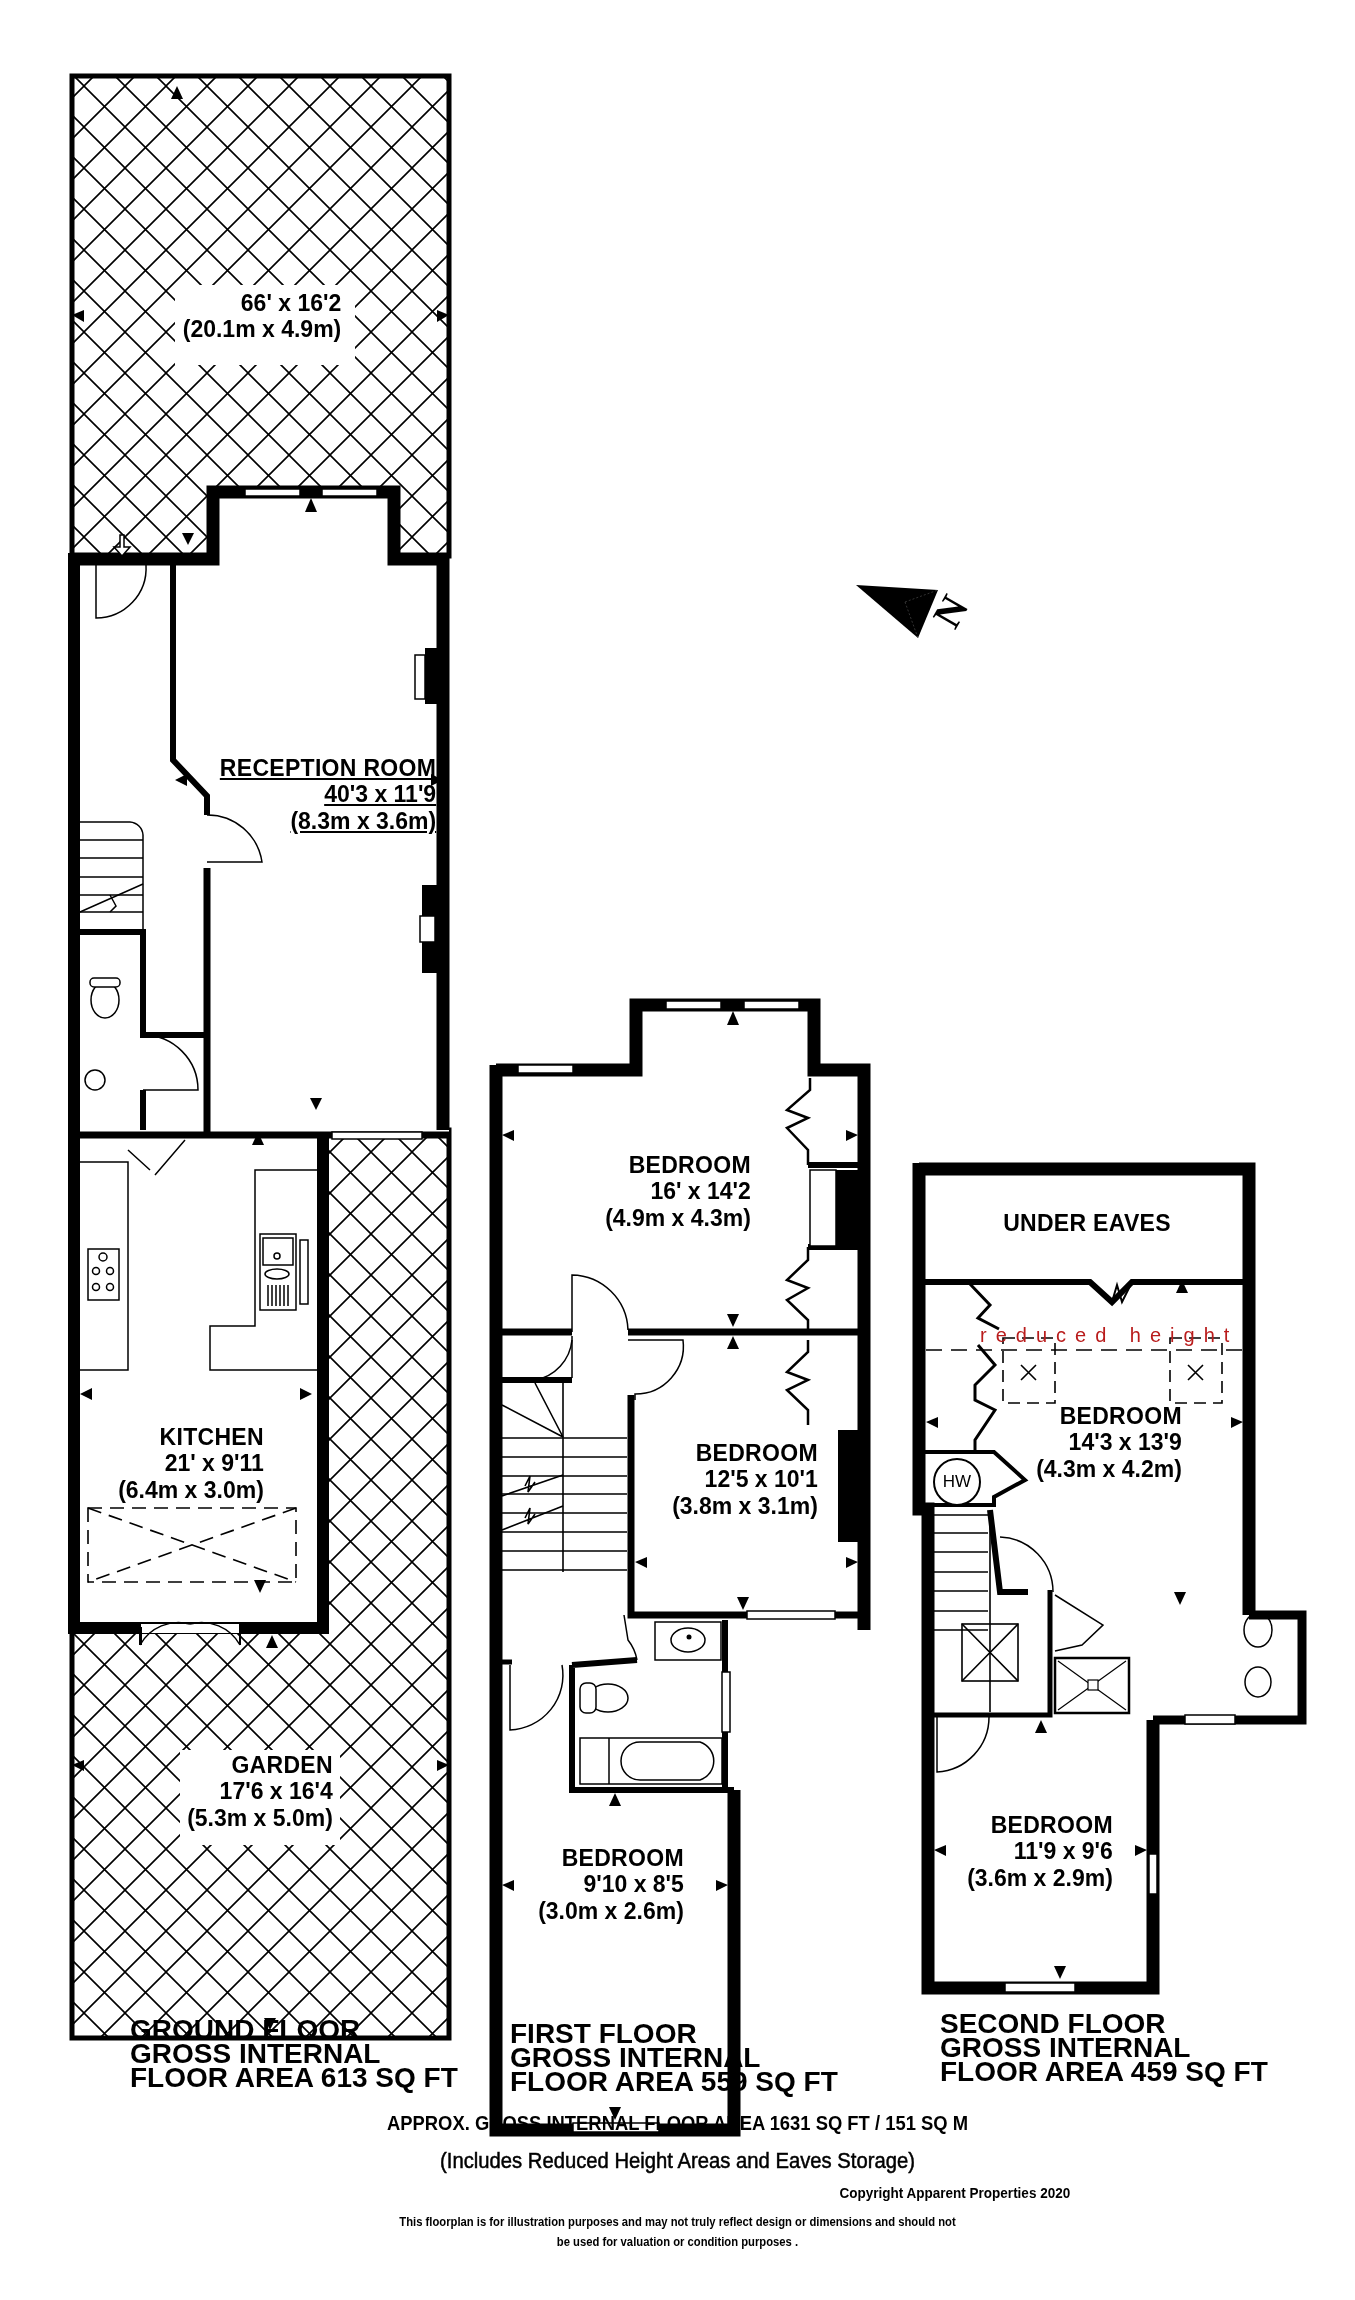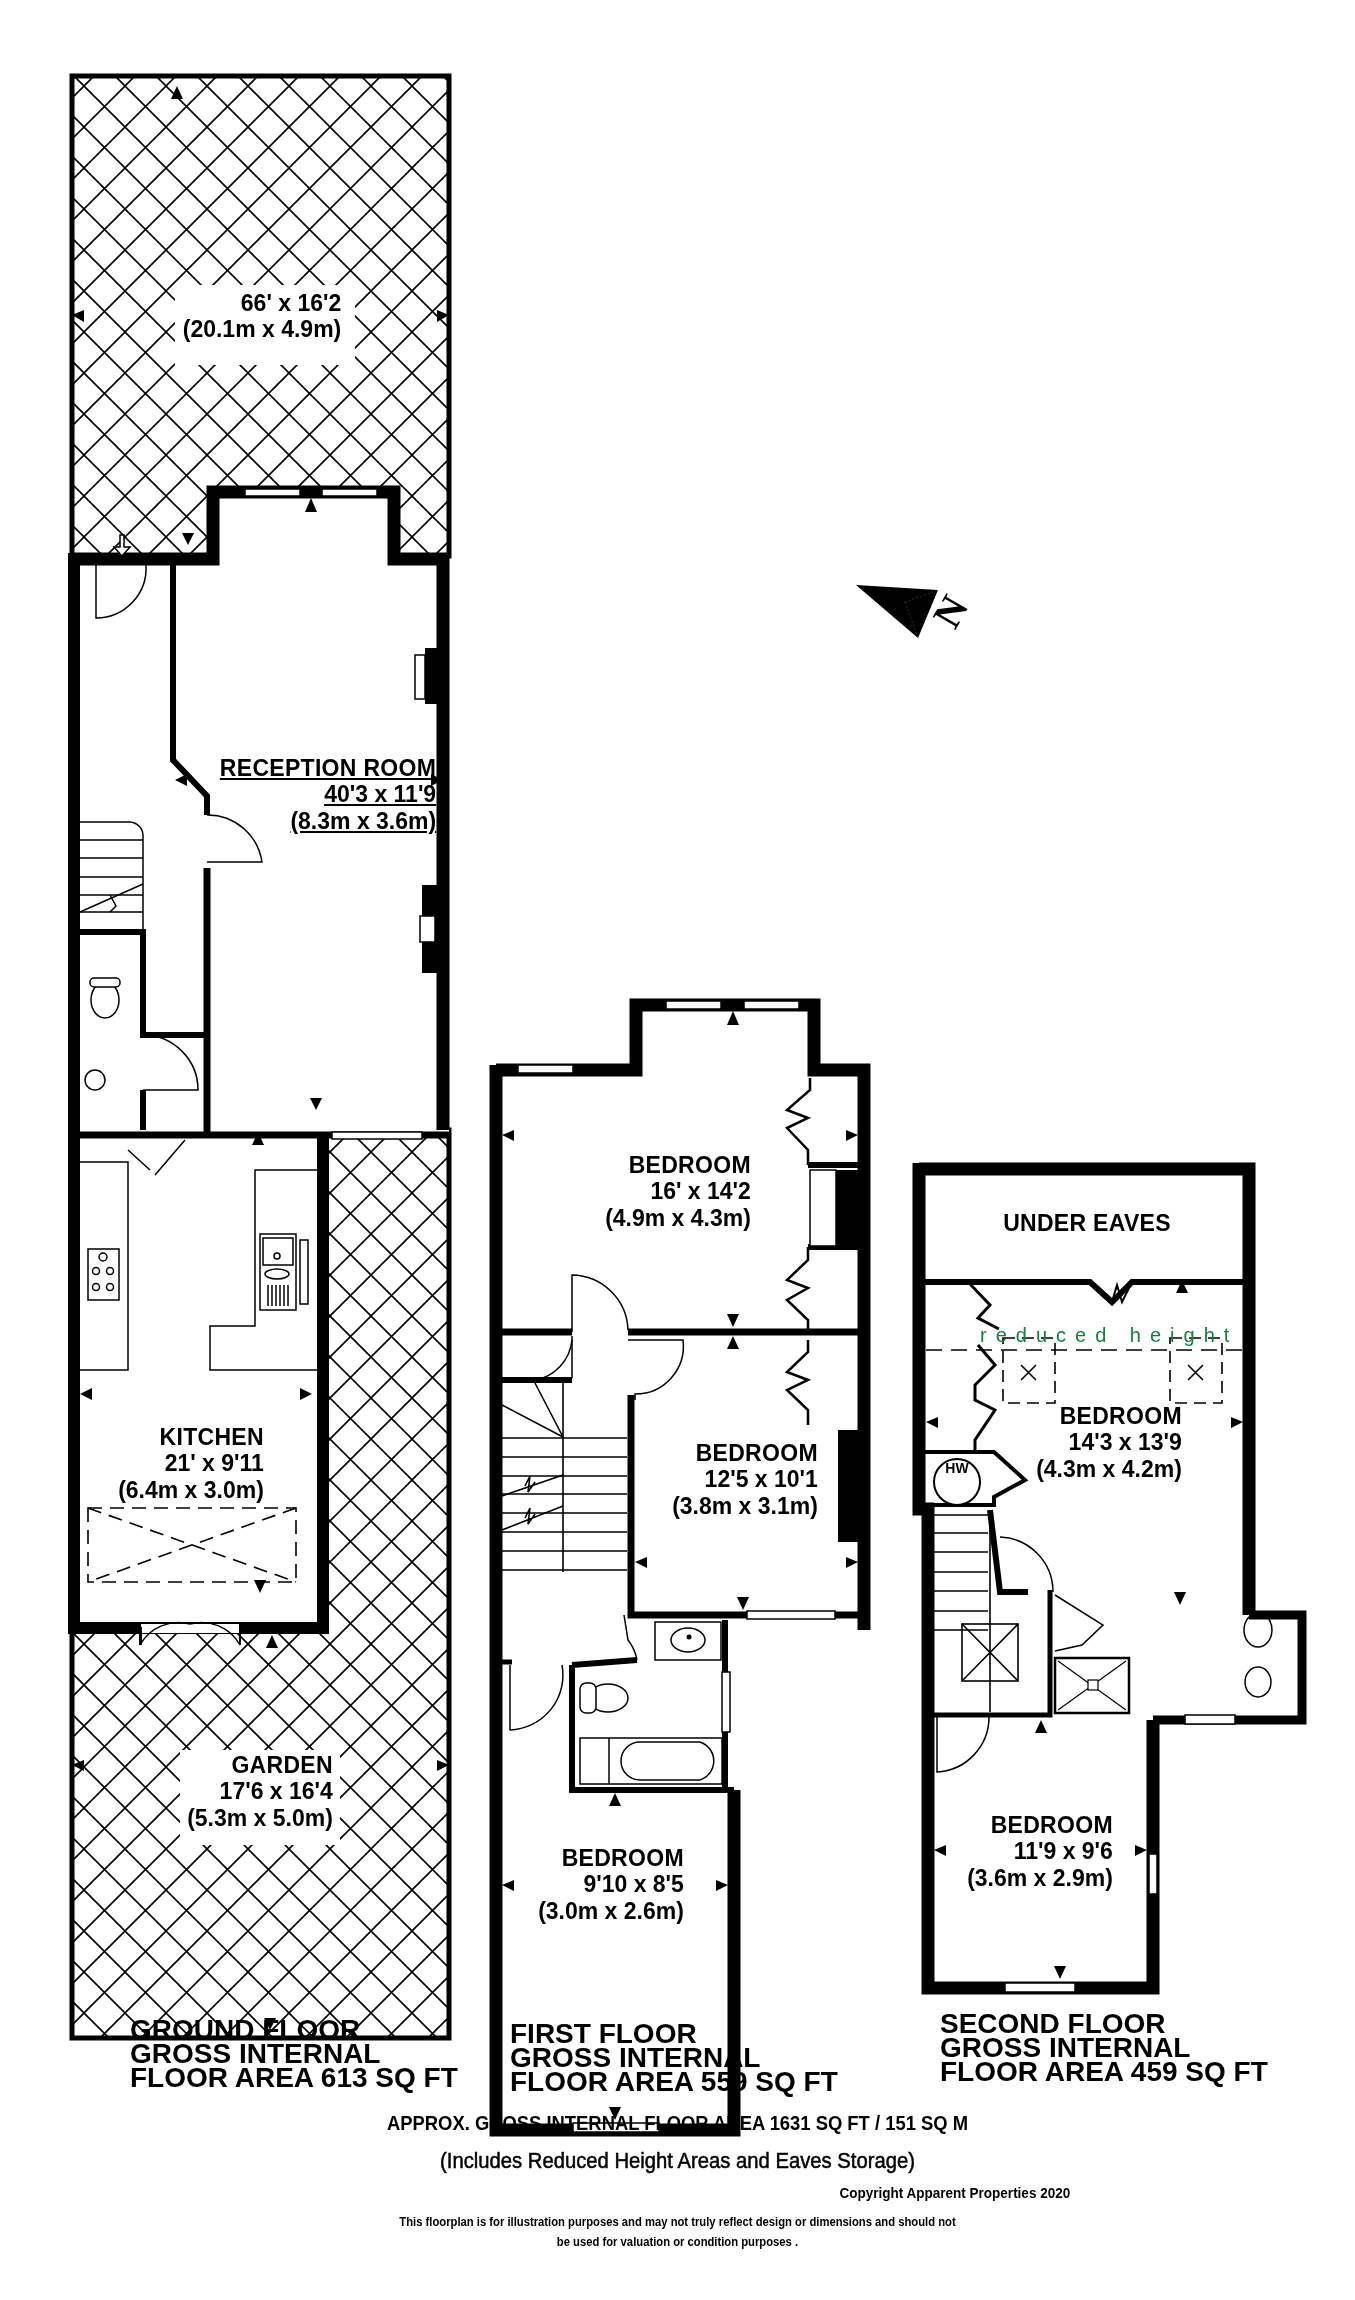--- a/index.html
+++ b/index.html
@@ -7,22 +7,22 @@
   svg.plan { position: absolute; left: 0; top: 0; width: 1355px; height: 2300px; }
   .lbl { position: absolute; text-align: right; font-weight: bold; line-height: 1.15; white-space: nowrap; transform: translateX(-50%); }
   .lbl .name { font-size: 23px; letter-spacing: 0.3px; }
   .lbl .dim { font-size: 23px; }
   .floor-caption { position: absolute; font-weight: bold; font-size: 28px; line-height: 24px; white-space: nowrap; }
   .summary { position: absolute; left: 0; width: 1355px; text-align: center; font-weight: bold; white-space: nowrap; }
   .summary.main { top: 2112px; font-size: 20px; transform: scaleX(0.92); }
   .summary.sub { top: 2148px; font-size: 22px; font-weight: normal; -webkit-text-stroke: 0.5px #000; transform: scaleX(0.92); }
   .copyright { position: absolute; right: 285px; top: 2184px; font-size: 15px; font-weight: bold; transform: scaleX(0.9); transform-origin: right; white-space: nowrap; }
   .disclaimer { position: absolute; left: 0; width: 1355px; top: 2212px; text-align: center; font-size: 12.5px; font-weight: bold; line-height: 20px; transform: scaleX(0.9); }
-  .reduced { position: absolute; font-size: 20px; letter-spacing: 9px; font-weight: normal; color: #15803d; white-space: nowrap; }
-  .hw { position: absolute; width: 44px; height: 44px; border: 2px solid #000; border-radius: 50%; background: #fff; font-weight: bold; font-size: 14px; display: flex; align-items: flex-start; justify-content: center; }
+  .reduced { position: absolute; font-size: 20px; letter-spacing: 9px; font-weight: normal; color: #b91c1c; white-space: nowrap; }
+  .hw { position: absolute; width: 44px; height: 44px; border: 2px solid #000; border-radius: 50%; background: #fff; font-weight: normal; font-size: 17px; display: flex; align-items: center; justify-content: center; }
   .compass { position: absolute; left: 838px; top: 560px; width: 130px; height: 90px; }
 </style>
 </head>
 <body>
 
 <svg class="plan" viewBox="0 0 1355 2300" xmlns="http://www.w3.org/2000/svg">
   <defs>
     <pattern id="lattice" patternUnits="userSpaceOnUse" width="41" height="41" patternTransform="translate(2,4)">
       <path d="M0 0 L41 41 M41 0 L0 41" stroke="#000" stroke-width="1.6" fill="none"></path>
     </pattern>

